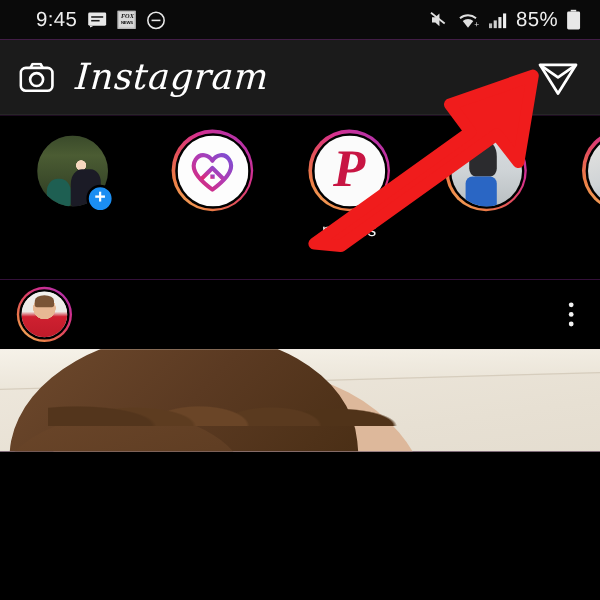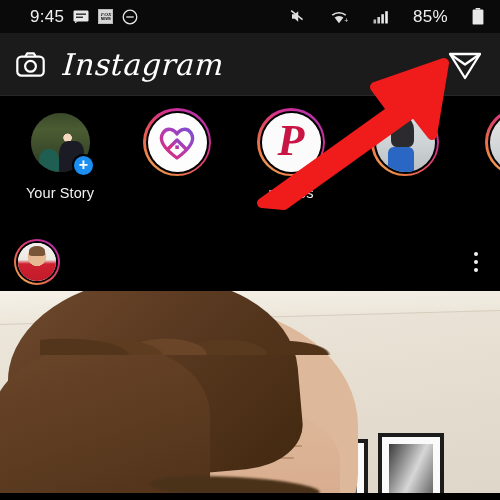--- a/index.html
+++ b/index.html
@@ -4,37 +4,37 @@
 <style>
   * { margin:0; padding:0; box-sizing:border-box; }
   html, body {
     width:500px; height:500px;
     background:#000;
     font-family:"Liberation Sans", sans-serif;
     overflow:hidden;
   }
   #phone {
     position:relative;
-    width:500px; height:493px;
+    width:500px; height:376px;
     background:#d946ef;
     overflow:hidden;
   }
 
   
   .statusbar {
     position:relative;
     height:33px;
     background:#0a0a0a;
     display:flex;
     align-items:center;
     color:#e8e8e8;
   }
   .sb-left { display:flex; align-items:center; gap:9px; margin-left:30px; }
   .sb-time { font-size:17px; letter-spacing:.3px; color:#f0f0f0; }
-  .sb-right { display:flex; align-items:center; gap:24px; margin-left:auto; margin-right:16px; }
+  .sb-right { display:flex; align-items:center; gap:7px; margin-left:auto; margin-right:16px; }
   .sb-pct { font-size:17px; color:#f0f0f0; letter-spacing:.3px; }
   .ico { display:inline-block; line-height:0; }
 
   
   .foxnews {
     width:15px; height:15px;
     background:#d8d8d8;
     border:1px solid #bbb;
     display:flex; flex-direction:column;
     align-items:center; justify-content:center;
@@ -442,21 +442,20 @@
 
   <div class="stories">
 
     <div class="story first">
       <div class="ring plain">
         <div class="ring-inner">
           <div class="ph-couple"></div>
         </div>
         <div class="plusbadge">+</div>
       </div>
-      <div class="story-label">Your Story</div>
     </div>
 
     <div class="story">
       <div class="ring">
         <div class="ring-inner">
           <div class="ph-stayhome">
             <svg width="42" height="38" viewBox="0 0 42 38">
               <defs>
                 <linearGradient id="shg" x1="0" y1="1" x2="1" y2="0">
                   <stop offset="0%" stop-color="#e0276f"></stop>

